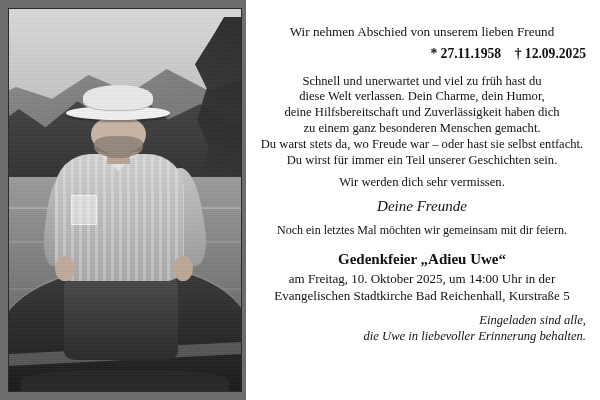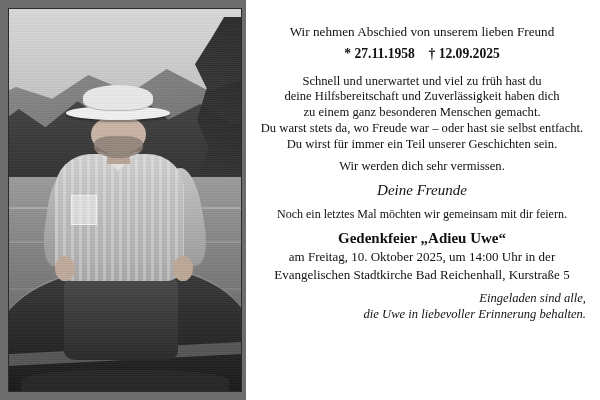--- a/index.html
+++ b/index.html
@@ -229,41 +229,42 @@
   .name {
     font-size: 33px;
     letter-spacing: .4px;
     margin: 2px 0 6px 0;
     white-space: nowrap;
   }
   .dates {
     font-size: 13.6px;
     font-weight: bold;
     margin: 0 0 12px 0;
+    text-align: right;
   }
   .dates .sym { font-weight: bold; }
   .verse {
     font-size: 12.6px;
     margin: 0 0 2px 0;
   }
   .verse p { margin: 0 0 1px 0; }
   .blank { height: 6px; }
   .signature {
     font-style: italic;
     font-size: 15px;
     margin: 8px 0 8px 0;
   }
   .invite {
     font-size: 12px;
     margin: 0 0 2px 0;
   }
   .event-title {
     font-size: 15px;
     font-weight: bold;
-    margin: 8px 0 1px 0;
+    margin: 14px 0 1px 0;
   }
   .event-line {
     font-size: 13px;
     margin: 2px;
   }
   .closing {
     font-style: italic;
     font-size: 12.6px;
     margin: 9px 0 0 0;
   }
@@ -322,20 +323,21 @@
     <div class="dates">
       <span class="sym">*</span>
       <span>27.11.1958</span>
       &nbsp;&nbsp;
       <span class="sym">†</span>
       <span>12.09.2025</span>
     </div>
 
     <div class="verse">
       <p>Schnell und unerwartet und viel zu früh hast du</p>
+      <p>diese Welt verlassen. Dein Charme, dein Humor,</p>
       <p>deine Hilfsbereitschaft und Zuverlässigkeit haben dich</p>
       <p>zu einem ganz besonderen Menschen gemacht.</p>
       <p>Du warst stets da, wo Freude war – oder hast sie selbst entfacht.</p>
       <p>Du wirst für immer ein Teil unserer Geschichten sein.</p>
       <div class="blank"></div>
       <p>Wir werden dich sehr vermissen.</p>
     </div>
 
     <div class="signature">Deine Freunde</div>
 

